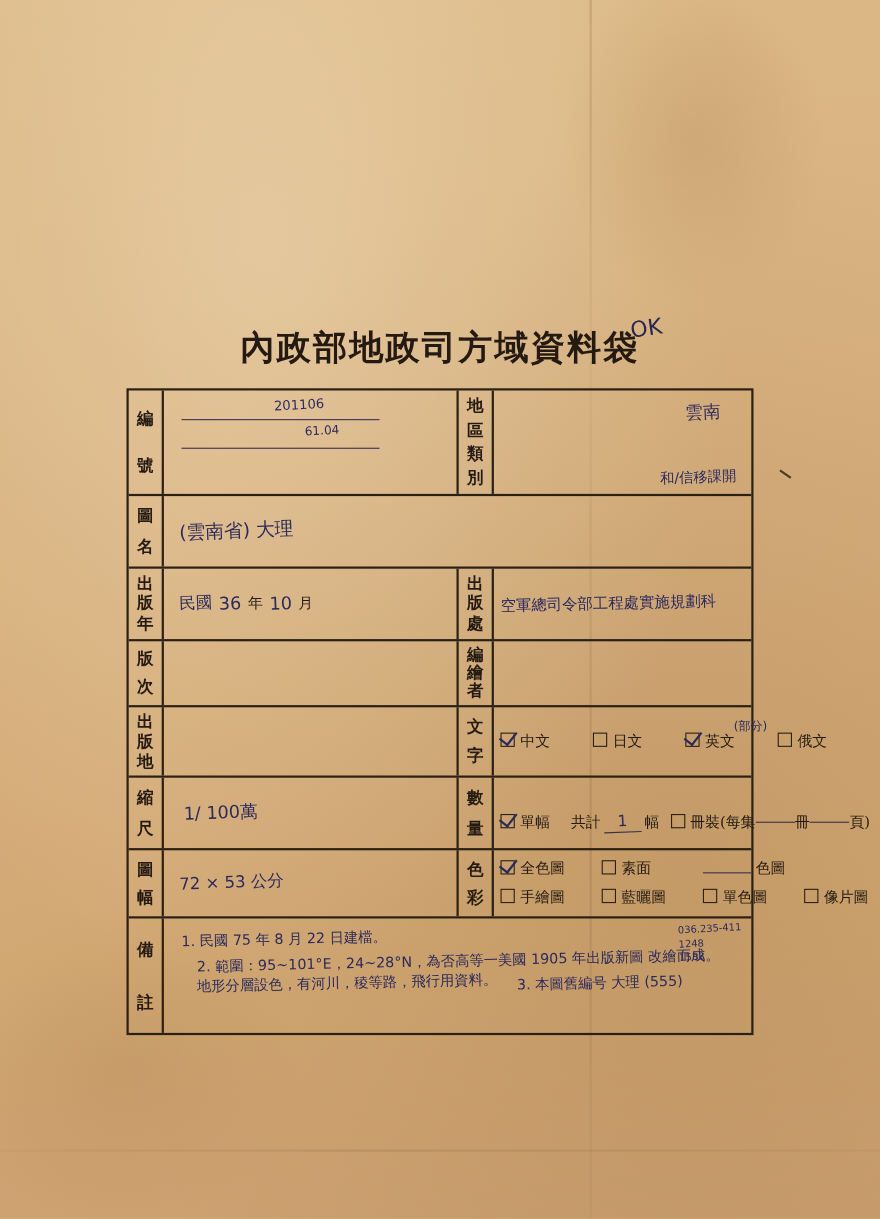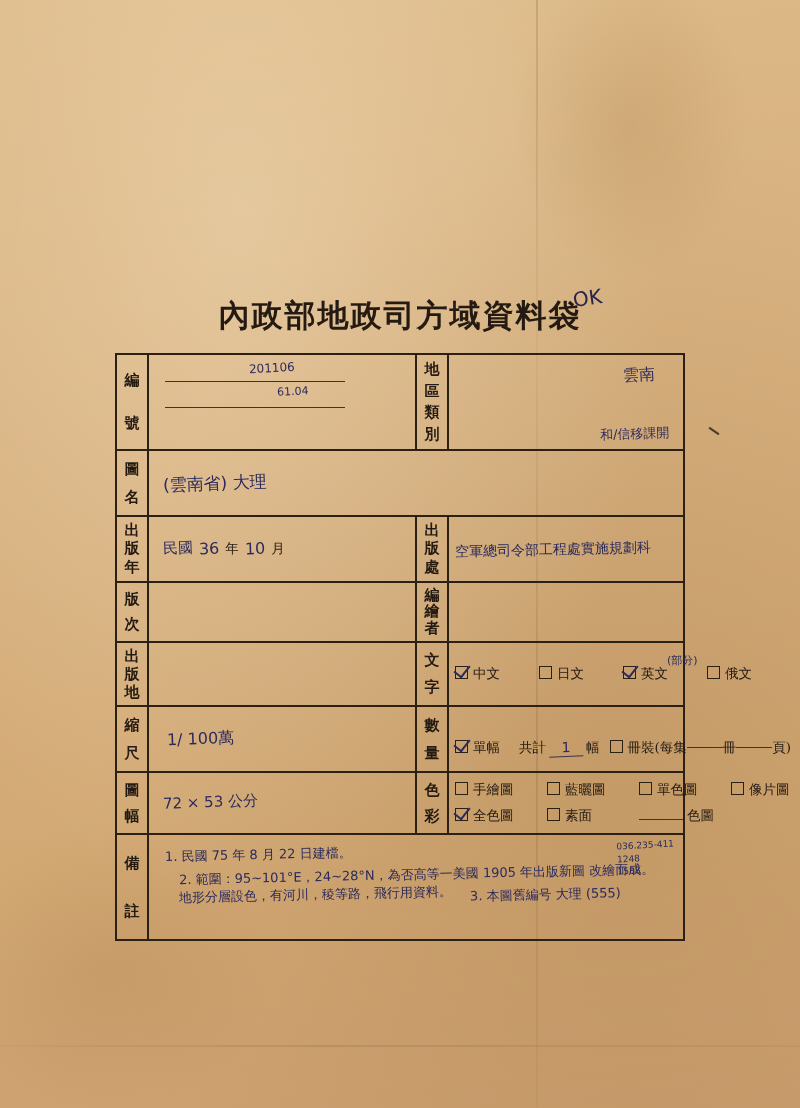--- a/index.html
+++ b/index.html
@@ -405,29 +405,29 @@
     <div class="cell bdr-r" style="width:268px;flex:0 0 268px;display:flex;align-items:center;padding-left:14px;">
       <span class="hw hw-tilt" style="font-size:15px;">72 × 53 公分</span>
     </div>
     <div class="lbl">
       <span>色</span>
       <span>彩</span>
     </div>
     <div class="cell" style="flex:1 1 auto;">
       <div class="two-line-cell">
         <div class="opts-row">
+          <span class="opt opt-w2"><span class="chk checked"></span><span>全色圖</span></span>
+          <span class="opt opt-w2"><span class="chk"></span><span>素面</span></span>
+          <span class="opt"><span class="rule" style="min-width:44px;margin-right:4px;"></span><span>色圖</span></span>
+        </div>
+        <div class="opts-row">
           <span class="opt opt-w2"><span class="chk"></span><span>手繪圖</span></span>
           <span class="opt opt-w2"><span class="chk"></span><span>藍曬圖</span></span>
           <span class="opt opt-w2"><span class="chk"></span><span>單色圖</span></span>
           <span class="opt"><span class="chk"></span><span>像片圖</span></span>
-        </div>
-        <div class="opts-row">
-          <span class="opt opt-w2"><span class="chk checked"></span><span>全色圖</span></span>
-          <span class="opt opt-w2"><span class="chk"></span><span>素面</span></span>
-          <span class="opt"><span class="rule" style="min-width:44px;margin-right:4px;"></span><span>色圖</span></span>
         </div>
       </div>
     </div>
   </div>
 
   <div class="row r-note">
     <div class="lbl">
       <span>備</span>
       <span>註</span>
     </div>

